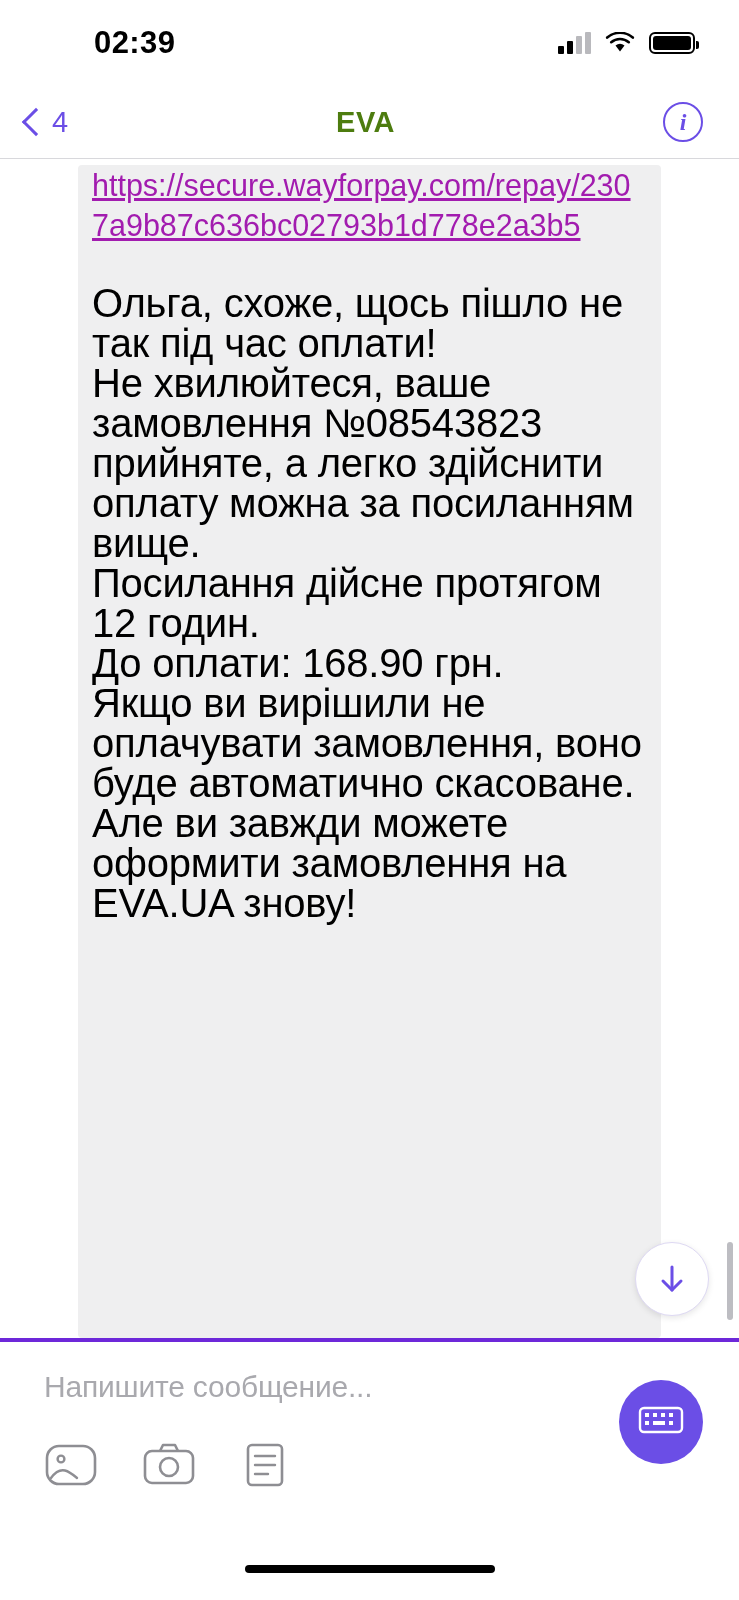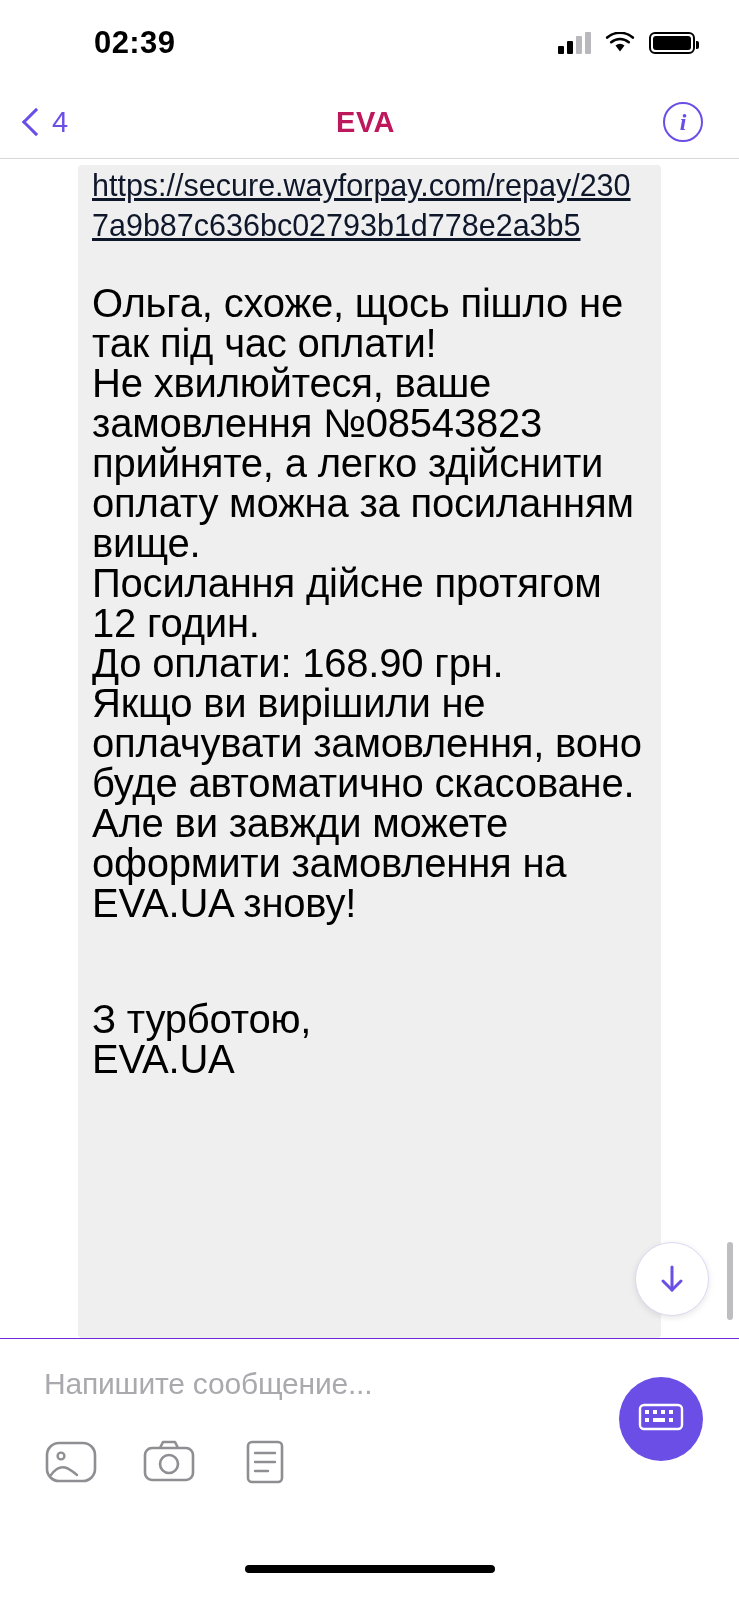--- a/index.html
+++ b/index.html
@@ -101,21 +101,21 @@
     border-bottom: 3px solid #6b4ee6;
     transform: rotate(45deg);
   }
   .nav-back .count {
     font-size: 29px;
     color: #6b4ee6;
   }
   .nav-title {
     font-size: 29px;
     font-weight: bold;
-    color: #be185d;
+    color: #4d7c0f;
     letter-spacing: 0.5px;
   }
   .info-btn {
     width: 40px; height: 40px;
     border: 2.5px solid #6b4ee6;
     border-radius: 50%;
     display: flex;
     align-items: center;
     justify-content: center;
     color: #6b4ee6;
@@ -143,21 +143,21 @@
   }
   .msg-text {
     font-size: 40px;
     line-height: 40px;
     color: #000;
     white-space: pre-wrap;
     word-break: break-word;
     letter-spacing: -0.2px;
   }
   .link {
-    color: #0f172a;
+    color: #a21caf;
     font-size: 30.5px;
     line-height: 40px;
     word-break: break-all;
     display: block;
   }
   .spacer { height: 38px; }
 
   
   .scroll-btn {
     position: absolute;
@@ -179,21 +179,21 @@
     bottom: 18px;
     width: 6px;
     height: 78px;
     border-radius: 3px;
     background: #bdbdc2;
   }
 
   
   .input-bar {
     flex: 0 0 200px;
-    border-top: 1px solid #6d28d9;
+    border-top: 4px solid #6d28d9;
     background: #ffffff;
     position: relative;
     padding: 28px 36px 0 44px;
   }
   .placeholder {
     font-size: 30px;
     color: #a9a9ae;
     letter-spacing: -0.2px;
   }
   .tools {
@@ -270,22 +270,20 @@
     <div class="bubble">
       <a class="link" href="#">https://secure.wayforpay.com/repay/2307a9b87c636bc02793b1d778e2a3b5</a>
       <div class="spacer"></div>
       <div class="msg-text">Ольга, схоже, щось пішло не так під час оплати!
 Не хвилюйтеся, ваше замовлення №08543823 прийняте, а легко здійснити оплату можна за посиланням вище.
 Посилання дійсне протягом 12 годин.
 До оплати: 168.90 грн.
 Якщо ви вирішили не оплачувати замовлення, воно буде автоматично скасоване. Але ви завжди можете оформити замовлення на EVA.UA знову!</div>
       <div class="spacer"></div>
       <div class="spacer"></div>
-      <div class="msg-text">З турботою,
-EVA.UA</div>
     </div>
 
     <div class="scrollbar"></div>
 
     <div class="scroll-btn">
       <span>
         <svg width="38" height="38" viewBox="0 0 38 38">
           <line x1="19" y1="7" x2="19" y2="30" stroke="#6b4ee6" stroke-width="3" stroke-linecap="round"></line>
           <polyline points="10,21 19,30 28,21" fill="none" stroke="#6b4ee6" stroke-width="3" stroke-linecap="round" stroke-linejoin="round"></polyline>
         </svg>

